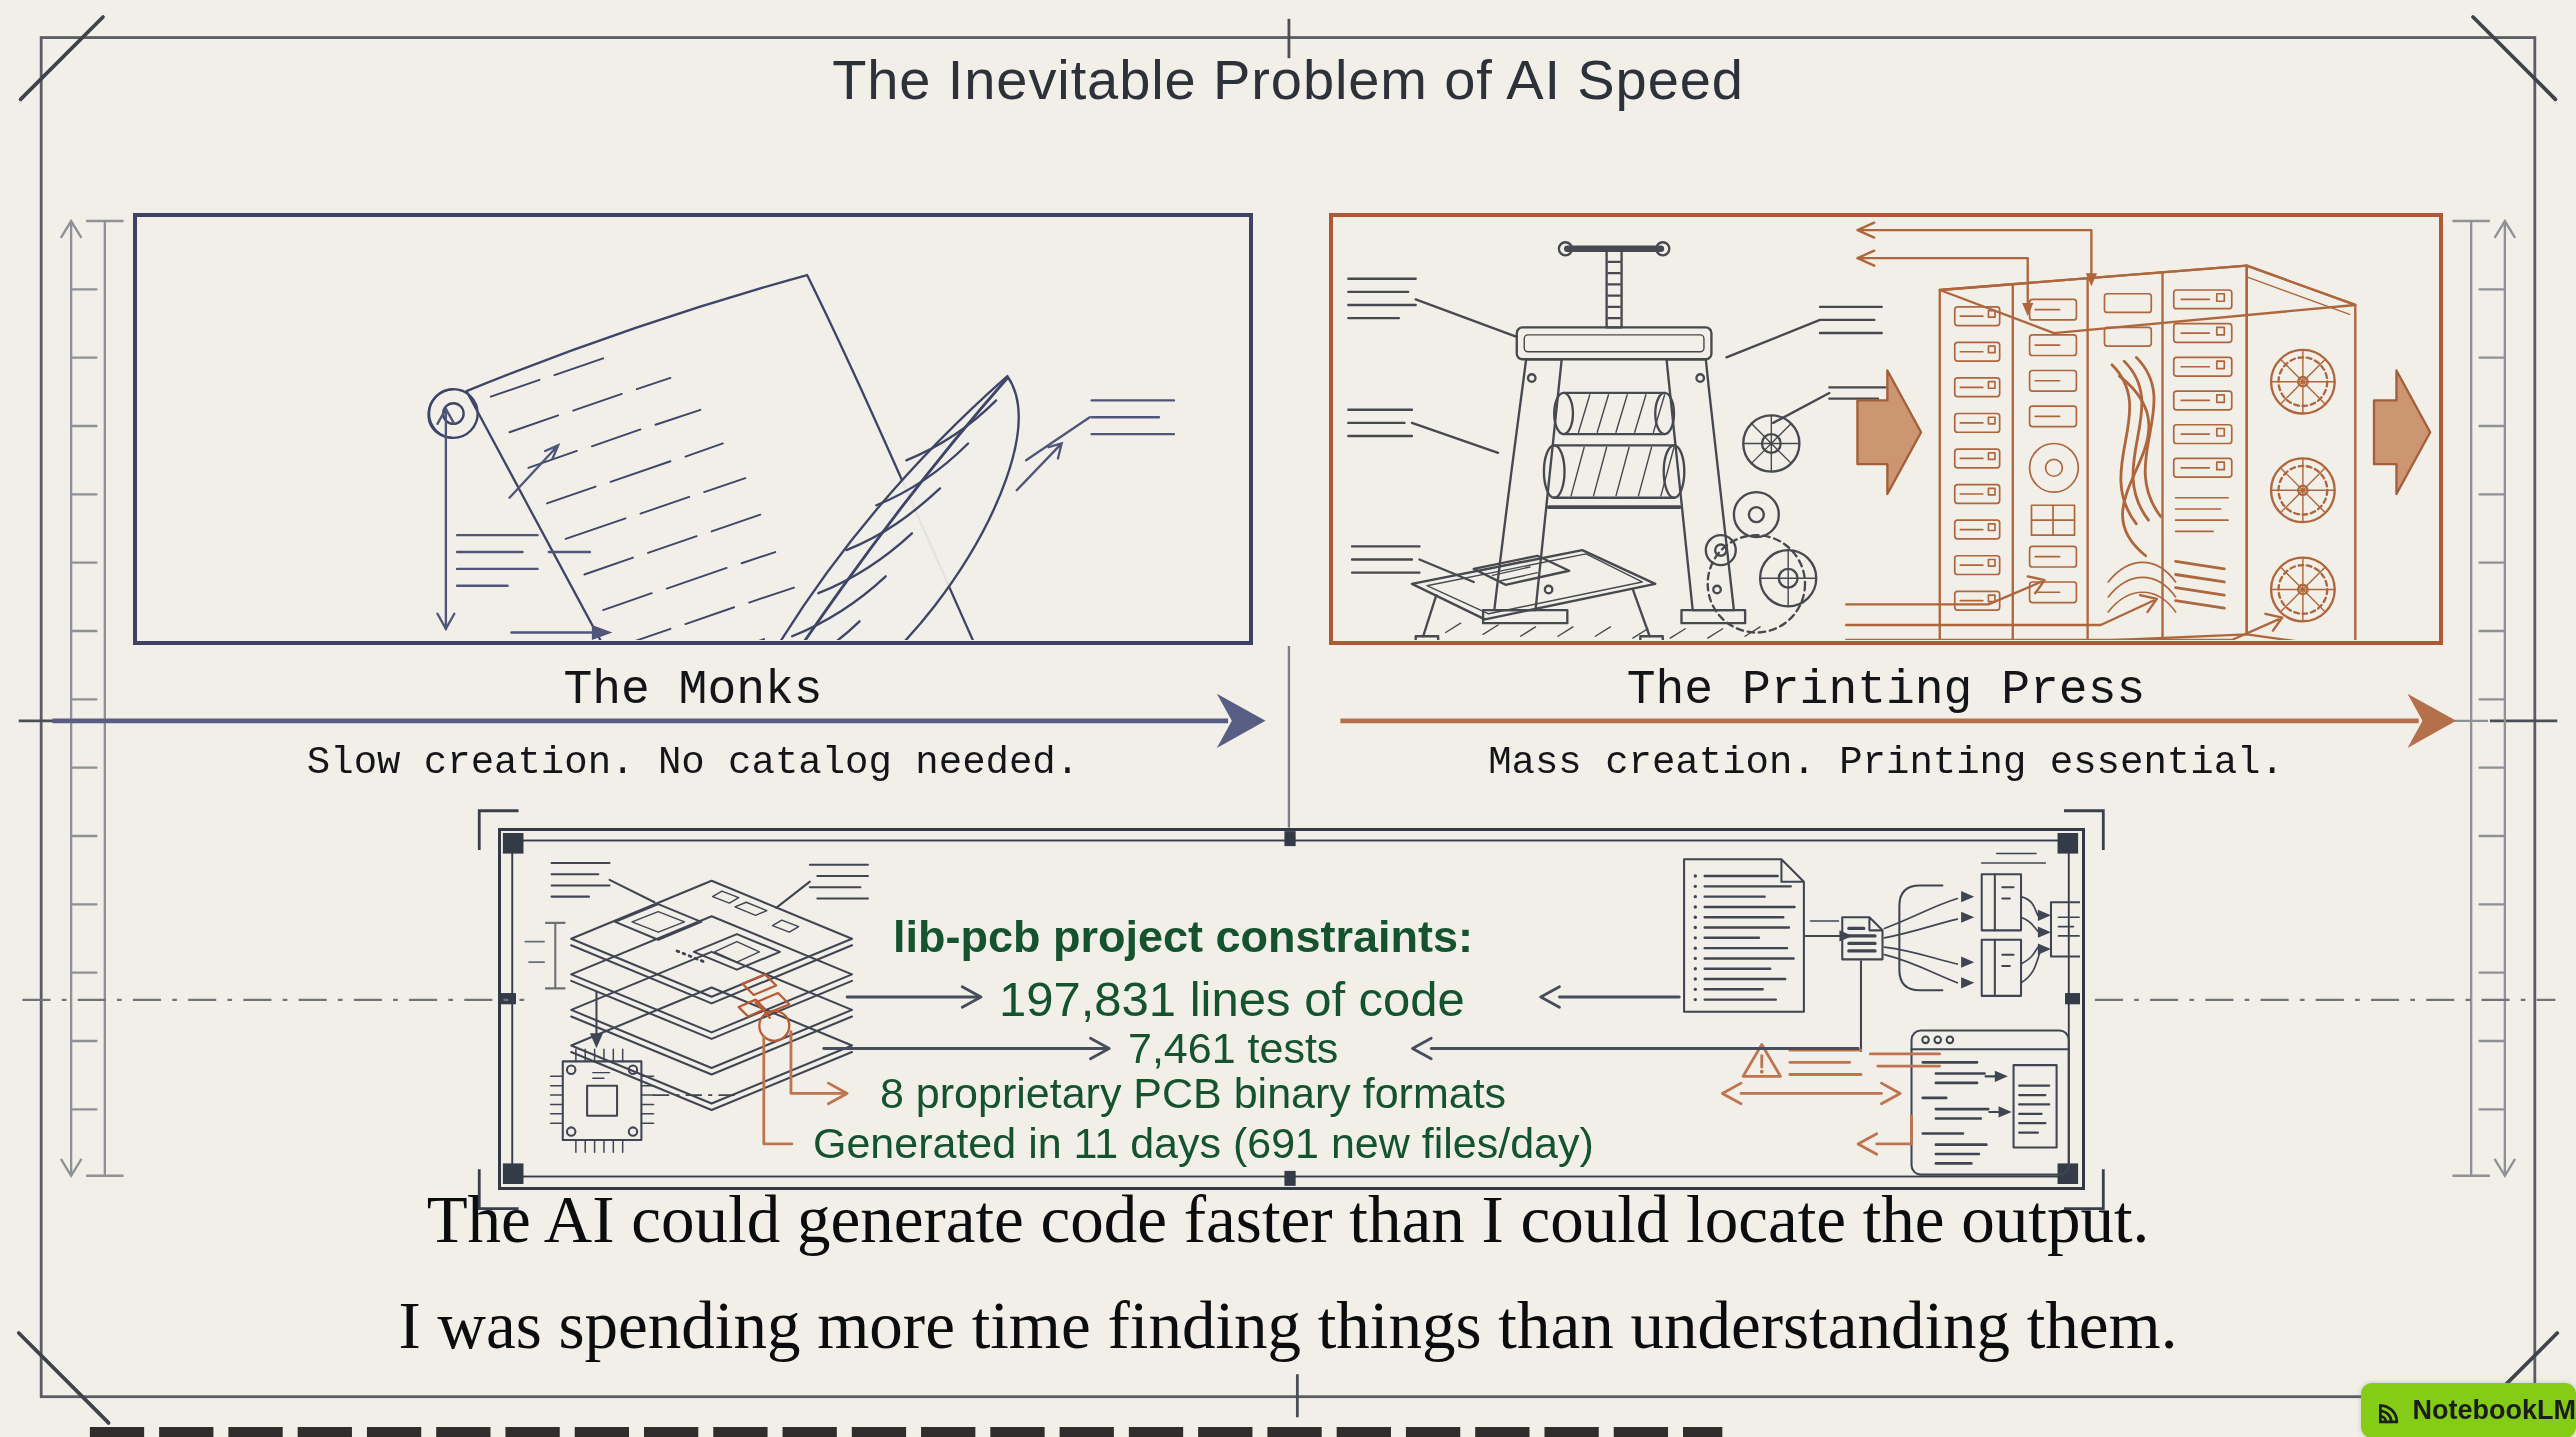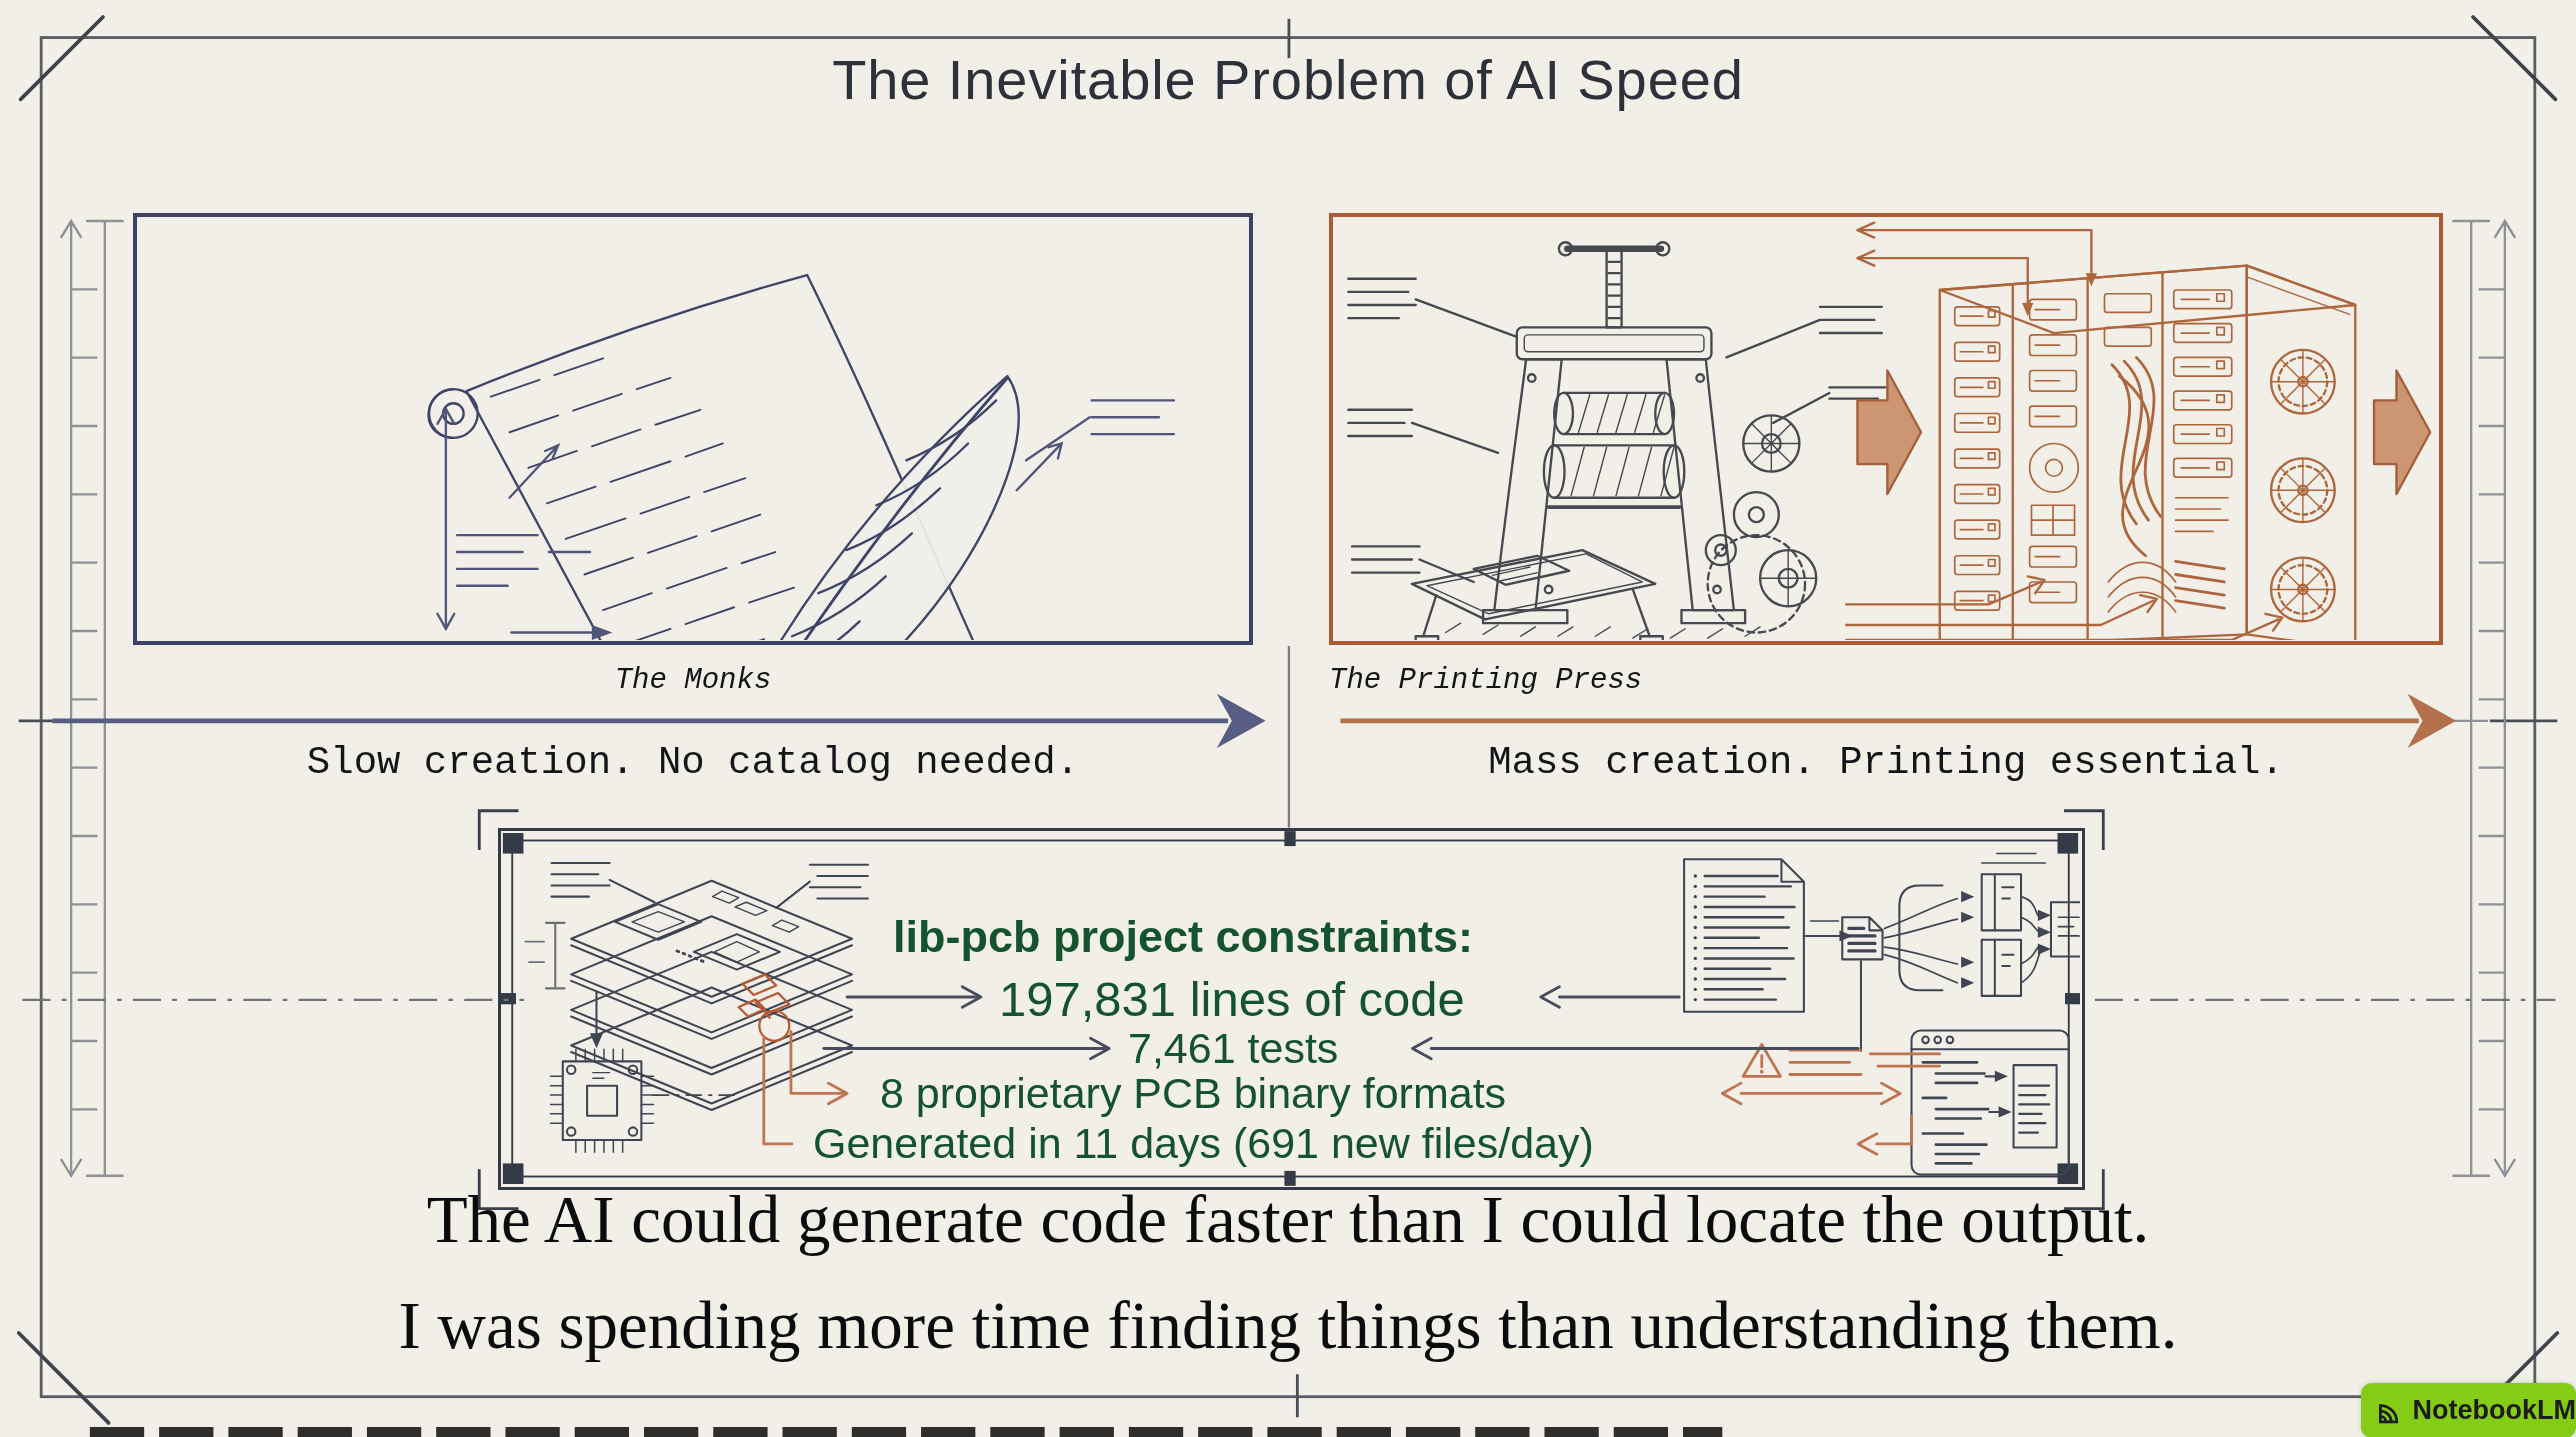--- a/index.html
+++ b/index.html
@@ -12,25 +12,25 @@
   .nowrap{white-space:nowrap;}
   #title{
     left:0;top:52px;width:2576px;text-align:center;
     font-size:56px;color:#2c313a;letter-spacing:0.9px;
     font-family:"Liberation Sans",sans-serif;line-height:1;
   }
   .panel{box-sizing:border-box;background:transparent;}
   #panel-monks{left:133px;top:213px;width:1120px;height:432px;border:4.7px solid #3d4367;}
   #panel-press{left:1329px;top:213px;width:1114px;height:432px;border:4.7px solid #ac5a34;}
   .mono{font-family:"Liberation Mono",monospace;color:#141518;line-height:1;}
-  .panel-title{font-size:29px;top:666px;font-style:italic;}
+  .panel-title{font-size:48px;top:666px;}
   .panel-tag{font-size:39px;top:744px;}
   #monks-title{left:133px;width:1120px;text-align:center;}
   #monks-tag{left:133px;width:1120px;text-align:center;}
-  #press-title{left:1329px;width:1114px;text-align:left;}
+  #press-title{left:1329px;width:1114px;text-align:center;}
   #press-tag{left:1329px;width:1114px;text-align:center;}
   #centerbox{
     left:498px;top:828px;width:1587px;height:362px;box-sizing:border-box;
     border:3.7px solid #343a45;background:#f1efe8;
   }
   .boxrow{font-family:Liberation Sans, sans-serif;color:#14532d;line-height:1;}
   #box-title{font-size:45px;font-weight:bold;left:893px;top:914px;}
   #box-row0{font-size:49px;left:999px;top:975px;}
   #box-row1{font-size:43px;left:1128px;top:1027px;}
   #box-row2{font-size:43px;left:880px;top:1072px;}

